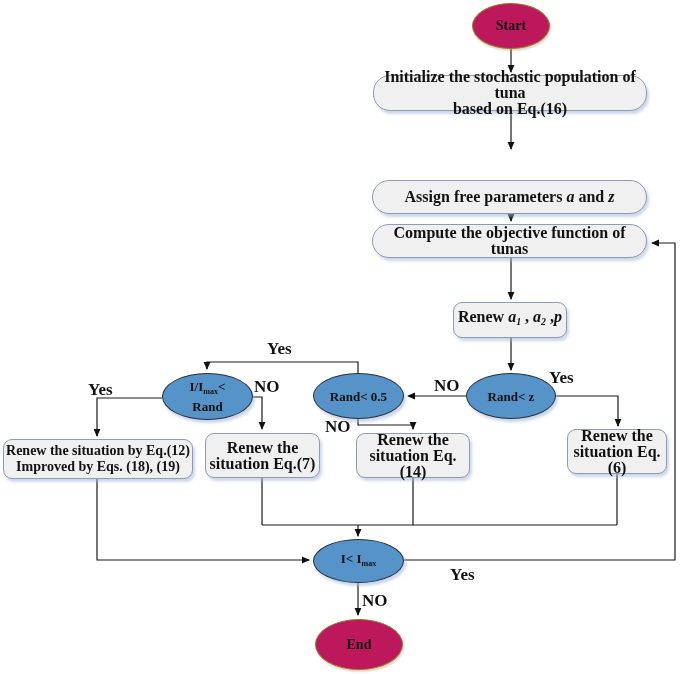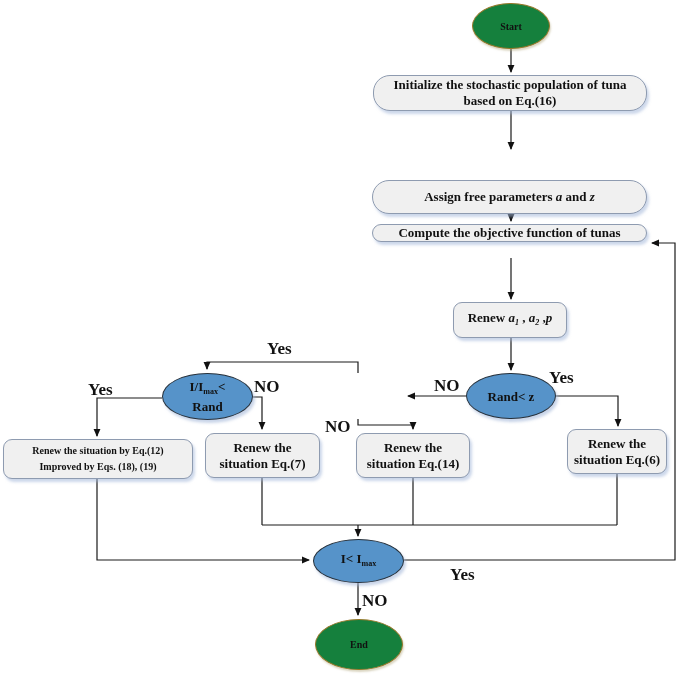--- a/index.html
+++ b/index.html
@@ -3,26 +3,26 @@
 <meta charset="utf-8">
 <style>
   html,body{margin:0;padding:0;background:#ffffff;}
   body{font-family:"Liberation Serif", serif;}
   .canvas{position:relative;width:685px;height:674px;background:#ffffff;overflow:hidden;}
   svg.edges{position:absolute;left:0;top:0;width:685px;height:674px;}
 
   .node{position:absolute;display:flex;flex-direction:column;align-items:center;justify-content:center;
         text-align:center;font-weight:bold;color:#111;box-sizing:border-box;}
   .process{background:#f0f0f0;border:1px solid #8e9bb0;box-shadow:2px 3px 3px rgba(163,183,216,0.55);
-           font-size:13px;line-height:16px;}
+           font-size:16px;line-height:16px;}
   .r17{border-radius:17px;}
   .r13{border-radius:9px;}
   .decision{background:#5693c9;border:1px solid #27313b;border-radius:50%;
             box-shadow:2px 3px 3px rgba(163,183,216,0.6);font-size:13px;line-height:15px;}
-  .terminal{background:#15803d;border:1px solid #97782a;border-radius:50%;font-size:10px;
+  .terminal{background:#be185d;border:1px solid #97782a;border-radius:50%;font-size:14px;
             box-shadow:1px 2px 2px rgba(175,165,120,0.45);}
   .elabel{position:absolute;font-weight:bold;font-size:17px;color:#111;white-space:nowrap;}
   .line{display:block;}
   .sub{font-size:0.62em;vertical-align:-0.32em;}
   .it{font-style:italic;}
 </style>
 </head>
 <body>
 
 <div class="canvas">
@@ -62,39 +62,42 @@
 
   <div class="node process r17" style="left:373px;top:75px;width:274px;height:36px;">
     <span class="line">Initialize the stochastic population of tuna</span>
     <span class="line">based on Eq.(16)</span>
   </div>
 
   <div class="node process r17" style="left:372px;top:152px;width:275px;height:34px;margin-top:28px;">
     <span><span>Assign free parameters </span><span class="it">a</span><span> and </span><span class="it">z</span></span>
   </div>
 
-  <div class="node process r17" style="left:372px;top:224px;width:275px;height:18px;">
+  <div class="node process r17" style="left:372px;top:224px;width:275px;height:34px;">
     <span>Compute the objective function of tunas</span>
   </div>
 
   <div class="node process r13" style="left:453px;top:302px;width:114px;height:36px;">
     <span><span>Renew </span><span class="it">a</span><span class="sub it">1</span><span> , </span><span class="it">a</span><span class="sub it">2</span><span> ,</span><span class="it">p</span></span>
   </div>
 
   <div class="node decision" style="left:466px;top:373px;width:90px;height:46px;">
     <span>Rand&lt; z</span>
   </div>
 
+  <div class="node decision" style="left:313px;top:373px;width:91px;height:46px;">
+    <span>Rand&lt; 0.5</span>
+  </div>
 
   <div class="node decision" style="left:162px;top:373px;width:91px;height:47px;">
     <span class="line"><span>I/I</span><span class="sub">max</span><span>&lt;</span></span>
     <span class="line">Rand</span>
   </div>
 
-  <div class="node process r13" style="left:3px;top:439px;width:190px;height:40px;font-size:10px;">
+  <div class="node process r13" style="left:3px;top:439px;width:190px;height:40px;font-size:14px;">
     <span class="line">Renew the situation by Eq.(12)</span>
     <span class="line">Improved by Eqs. (18), (19)</span>
   </div>
 
   <div class="node process r13" style="left:205px;top:433px;width:115px;height:45px;">
     <span class="line">Renew the</span>
     <span class="line">situation Eq.(7)</span>
   </div>
 
   <div class="node process r13" style="left:356px;top:433px;width:114px;height:45px;">

